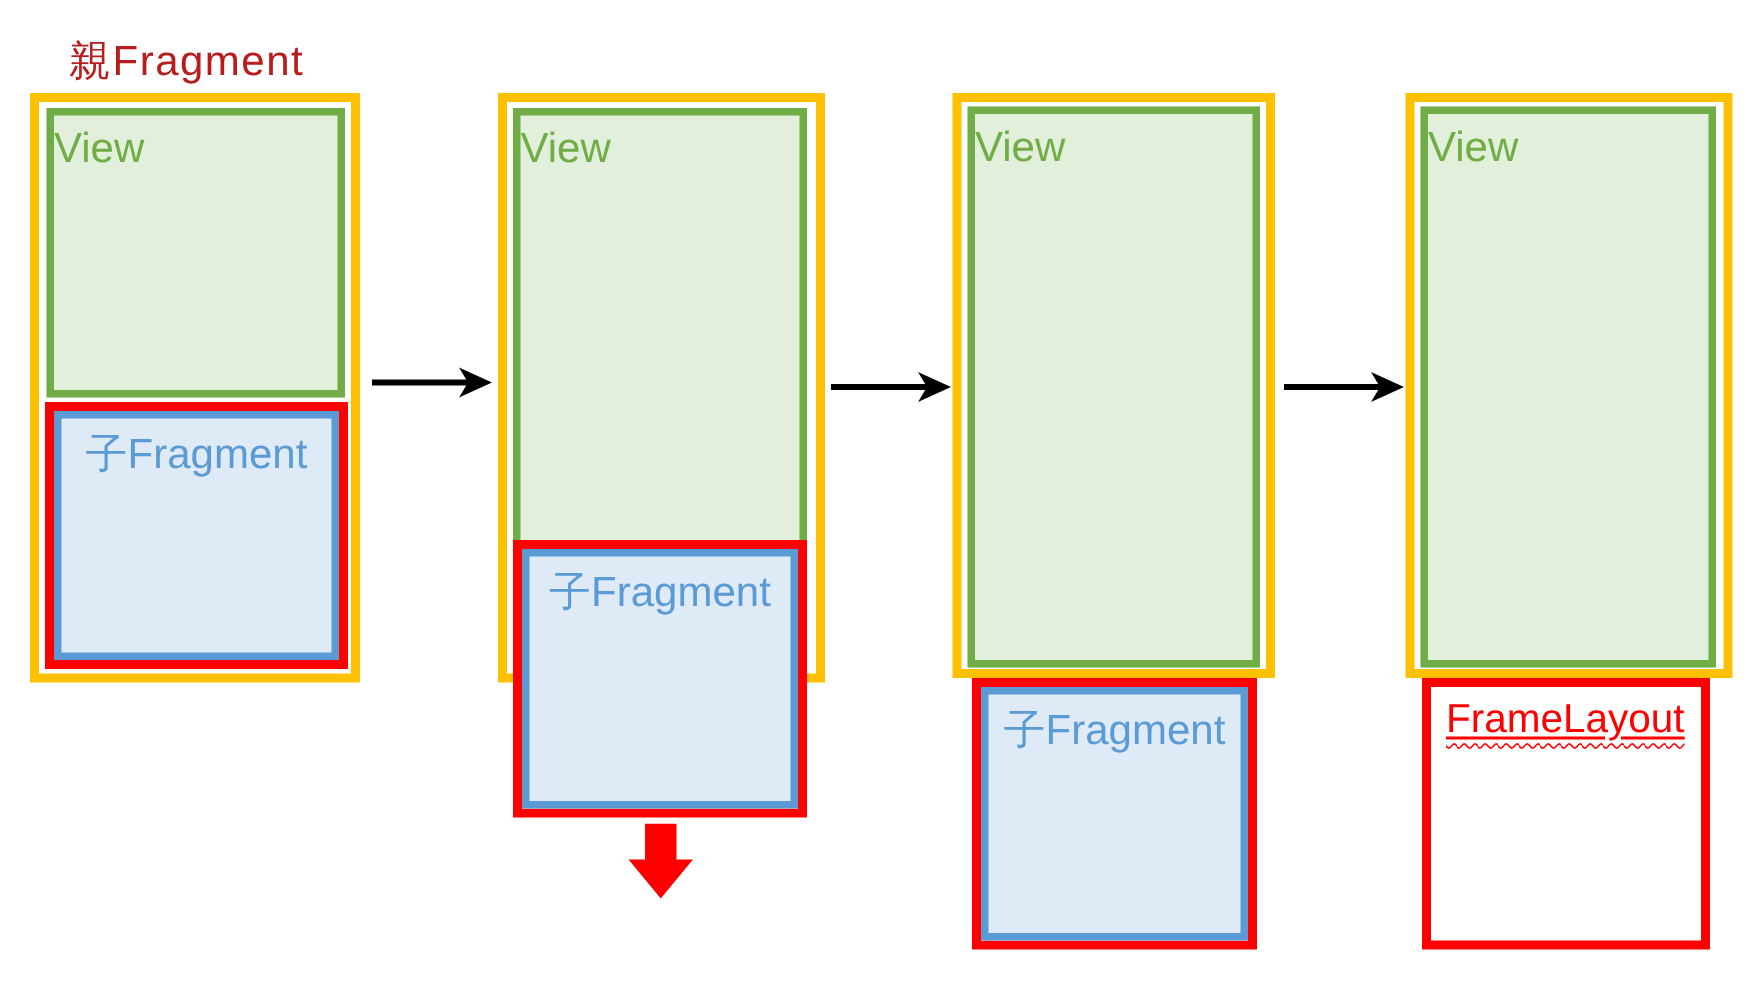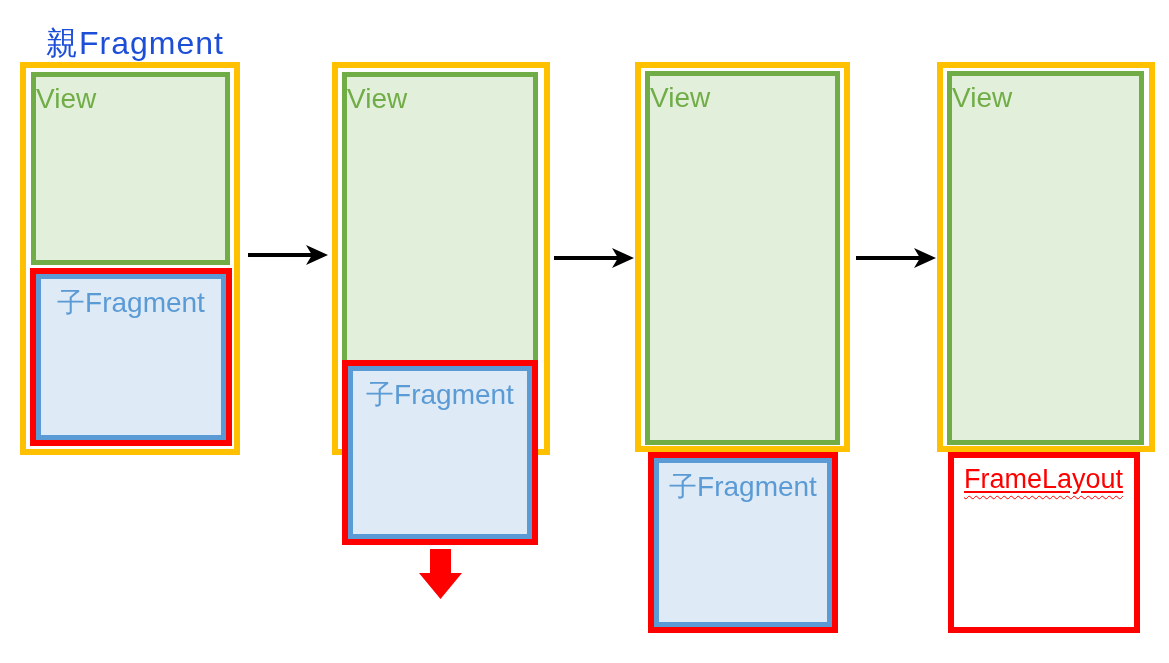--- a/index.html
+++ b/index.html
@@ -16,22 +16,22 @@
     height: 663px;
     background: #ffffff;
     overflow: hidden;
   }
 
   .abs { position: absolute; }
 
   .diagram-title {
     left: 46px;
     top: 22px;
-    font-size: 32px;
-    color: #1d4ed8;
+    font-size: 28px;
+    color: #b91c1c;
     letter-spacing: 1px;
     white-space: nowrap;
     z-index: 5;
   }
 
   
   .orange-box {
     border: 6px solid #FFC000;
     background: #ffffff;
     z-index: 1;

